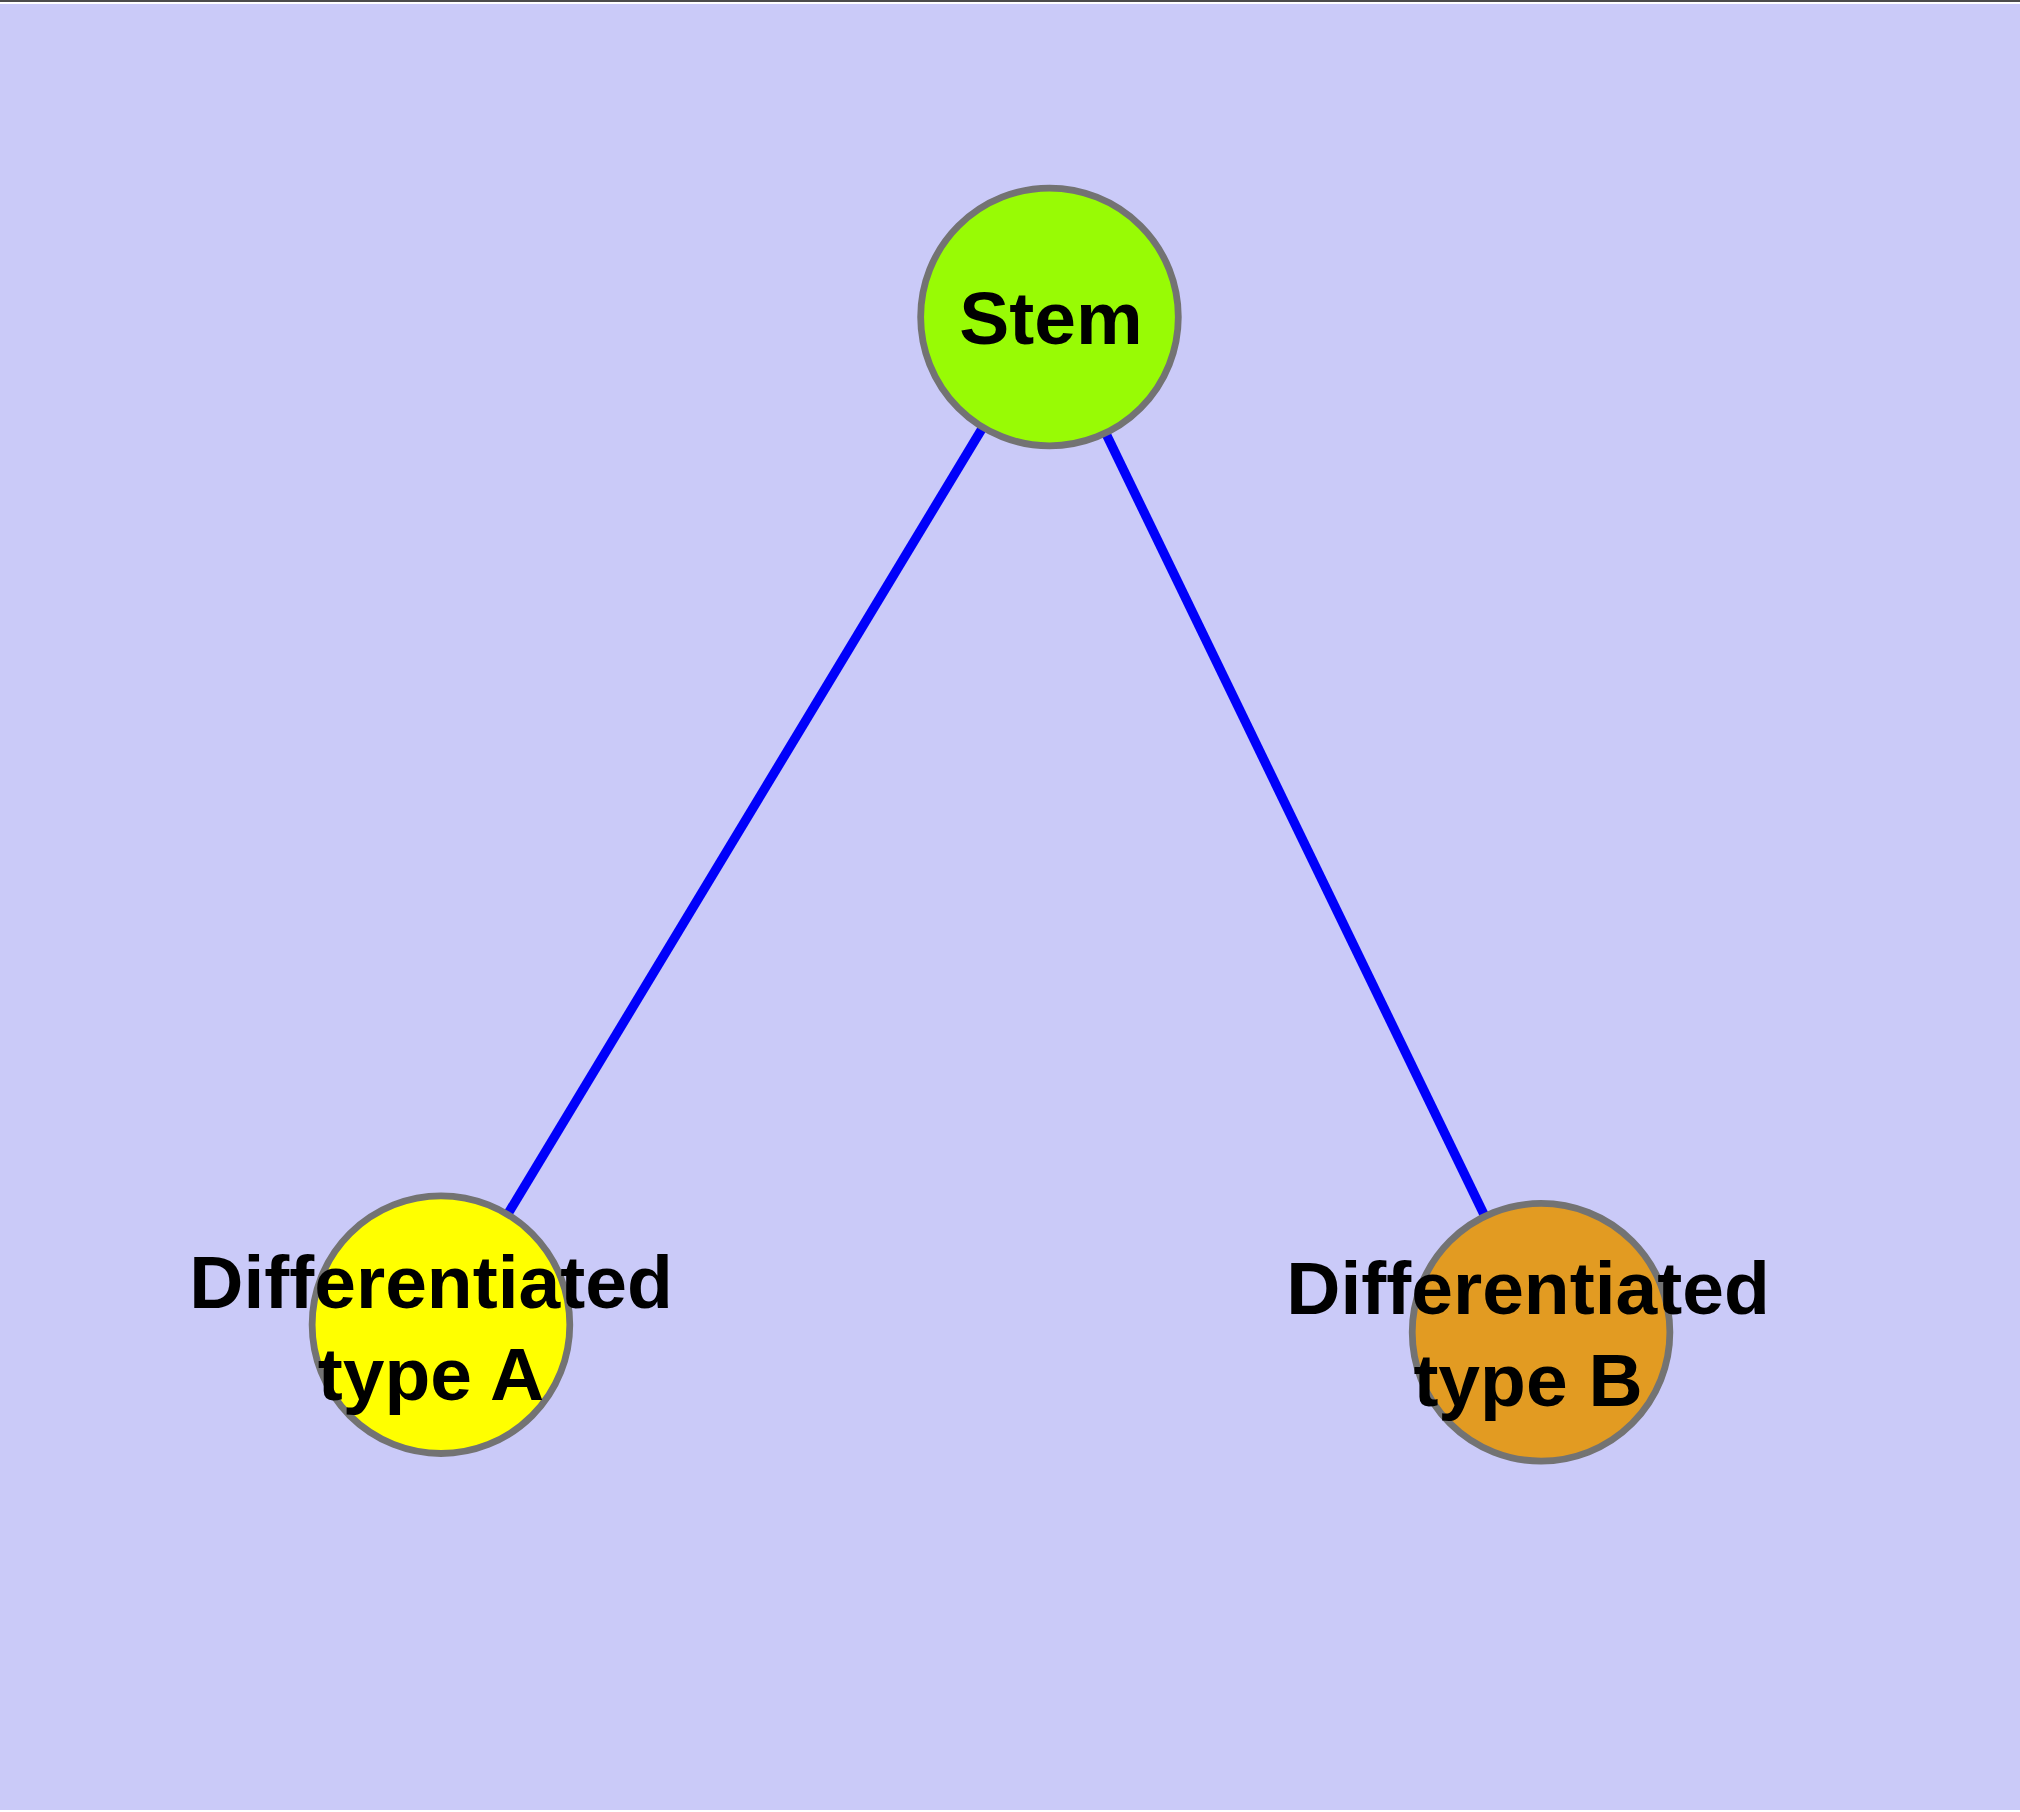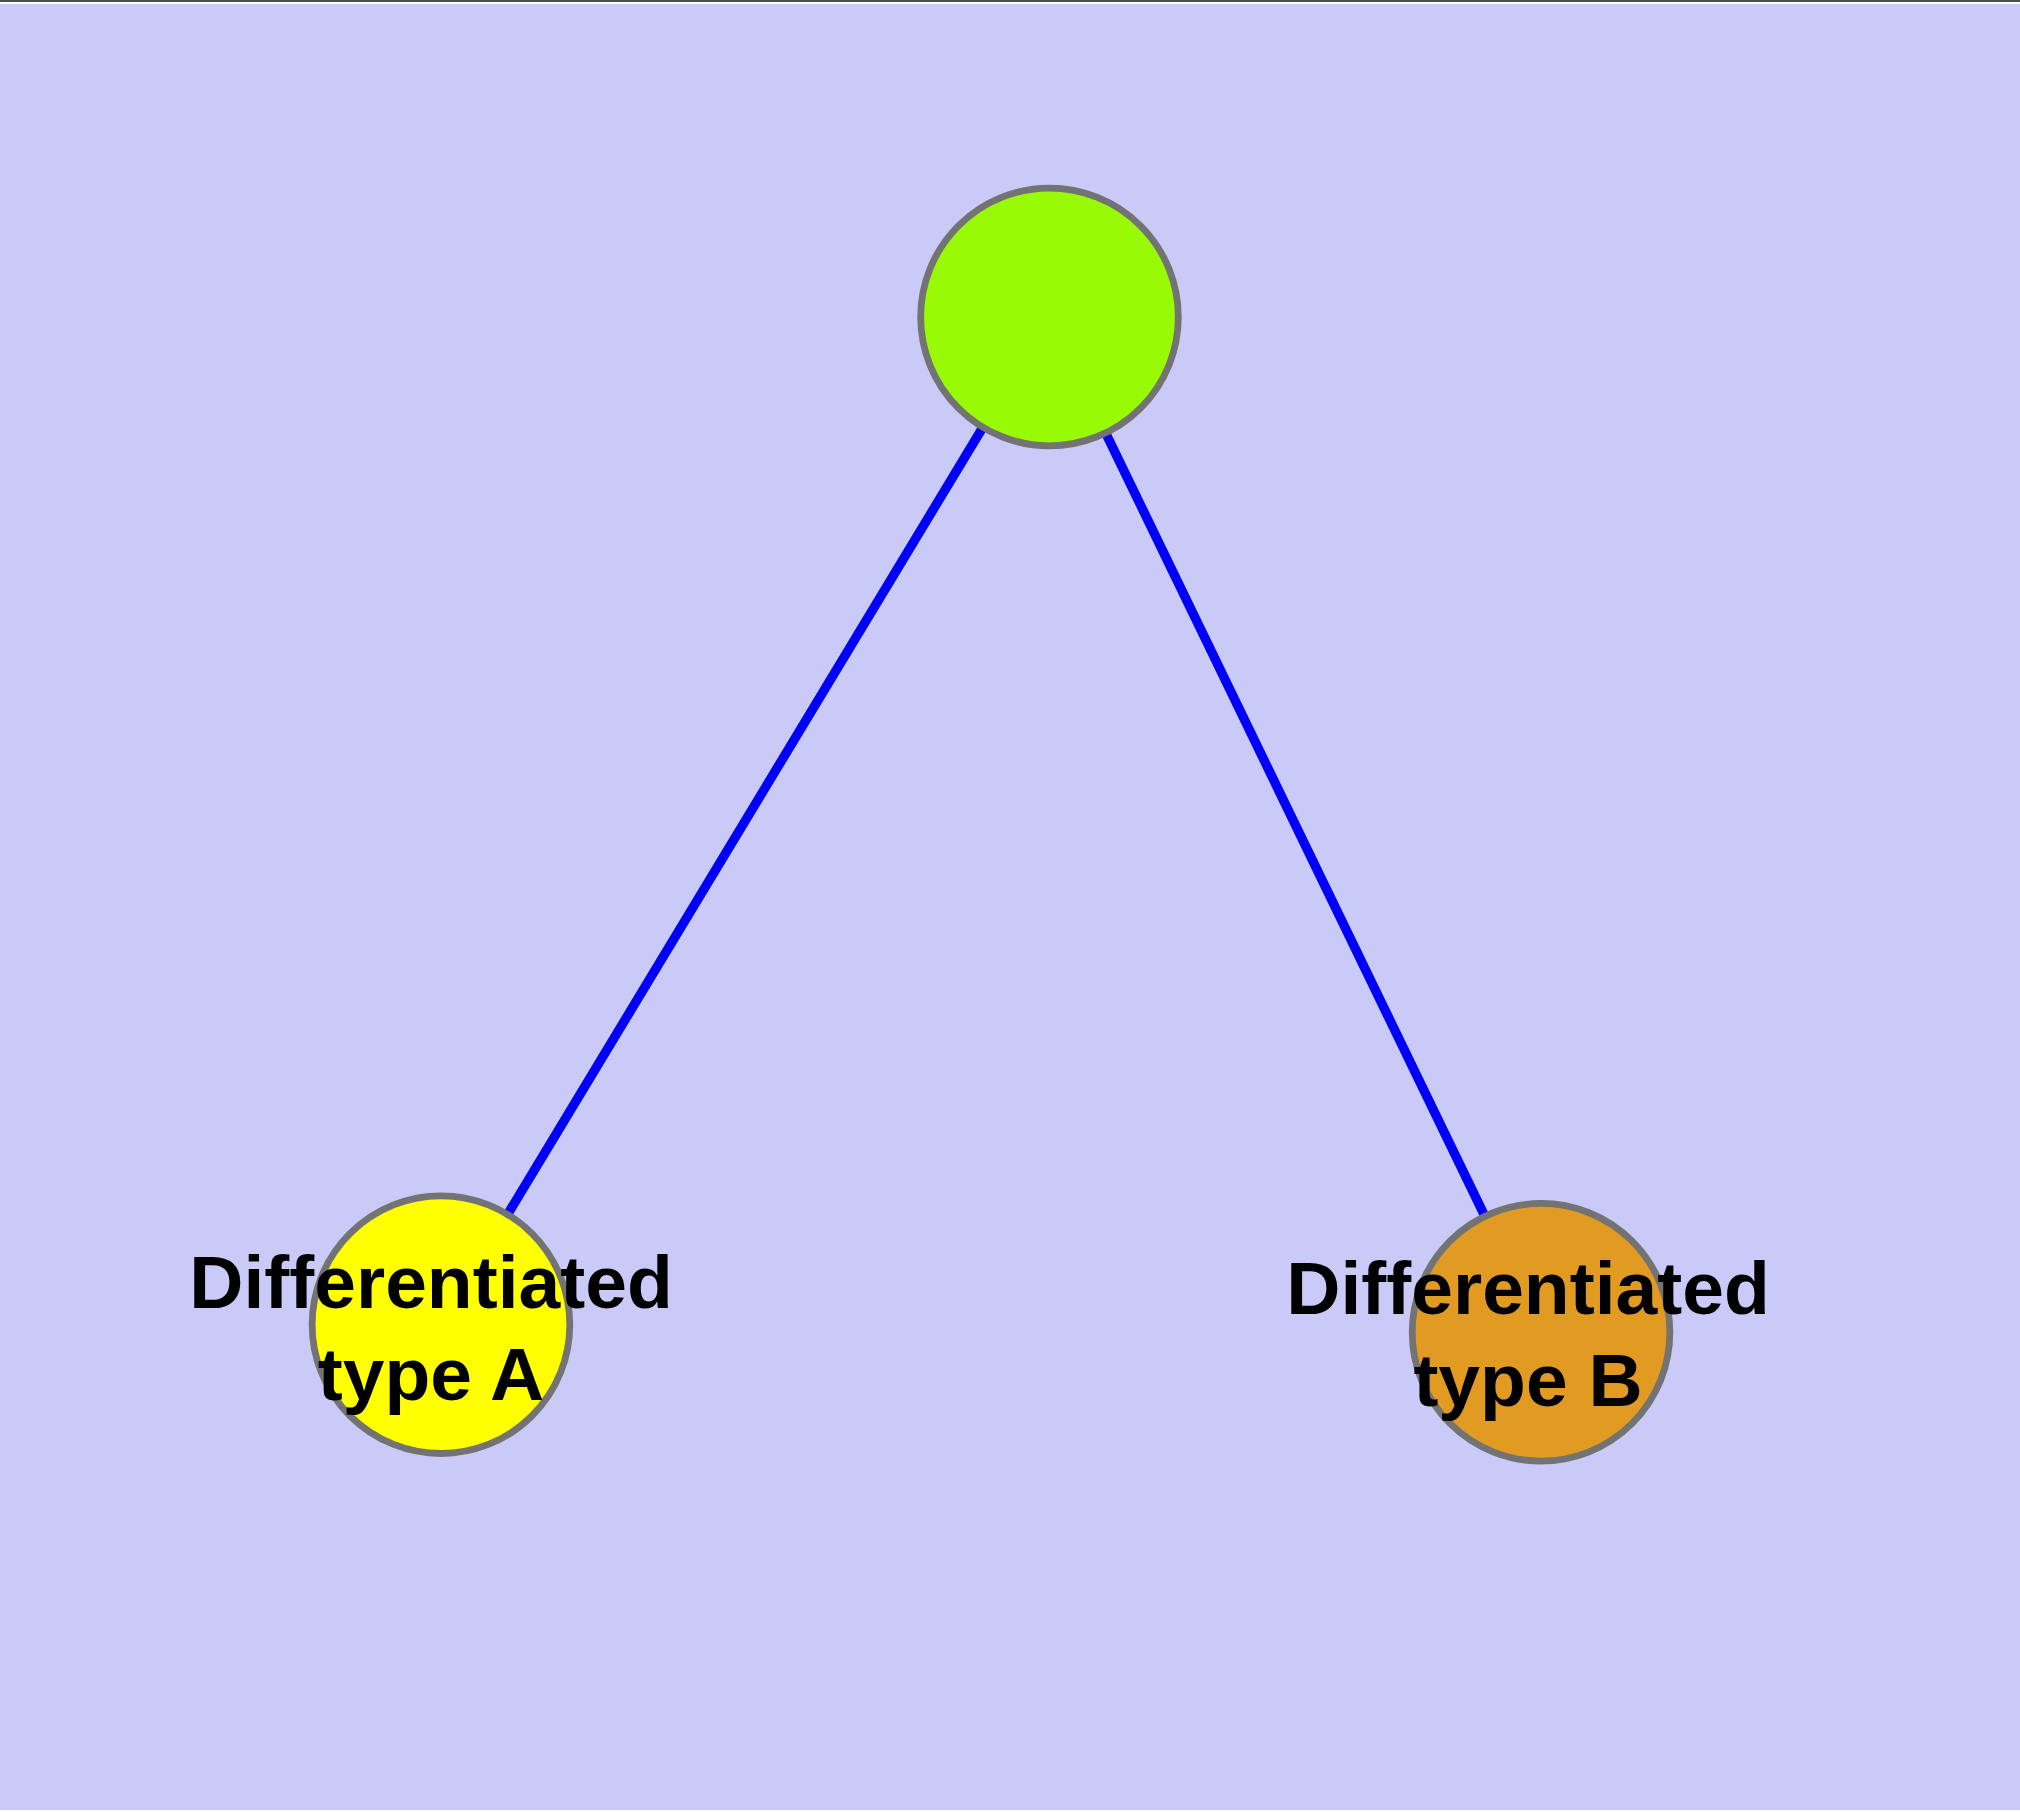--- a/index.html
+++ b/index.html
@@ -63,20 +63,21 @@
   <svg class="graph-svg" width="2021" height="1812" viewBox="0 0 2384 2138">
 
     <line stroke-linecap="butt" x1="1238" y1="374" x2="520" y2="1563" stroke="#0000FA" stroke-width="11"></line>
     <line stroke-linecap="butt" x1="1238" y1="374" x2="1818" y2="1572" stroke="#0000FA" stroke-width="11"></line>
 
     <circle cx="1238" cy="374" r="152" fill="#98FB05" stroke="#737373" stroke-width="8"></circle>
     <circle cx="520" cy="1563" r="152" fill="#FFFF00" stroke="#737373" stroke-width="8"></circle>
     <circle cx="1818" cy="1572" r="152" fill="#E29B22" stroke="#737373" stroke-width="8"></circle>
   </svg>
 
+  <div class="node-label" style="left:1051px; top:319px;">Stem</div>
 
   <div class="node-label" style="left:431px; top:1328px;">Differentiated
 type A</div>
 
   <div class="node-label" style="left:1528px; top:1334px;">Differentiated
 type B</div>
 
 </div>
 
 

